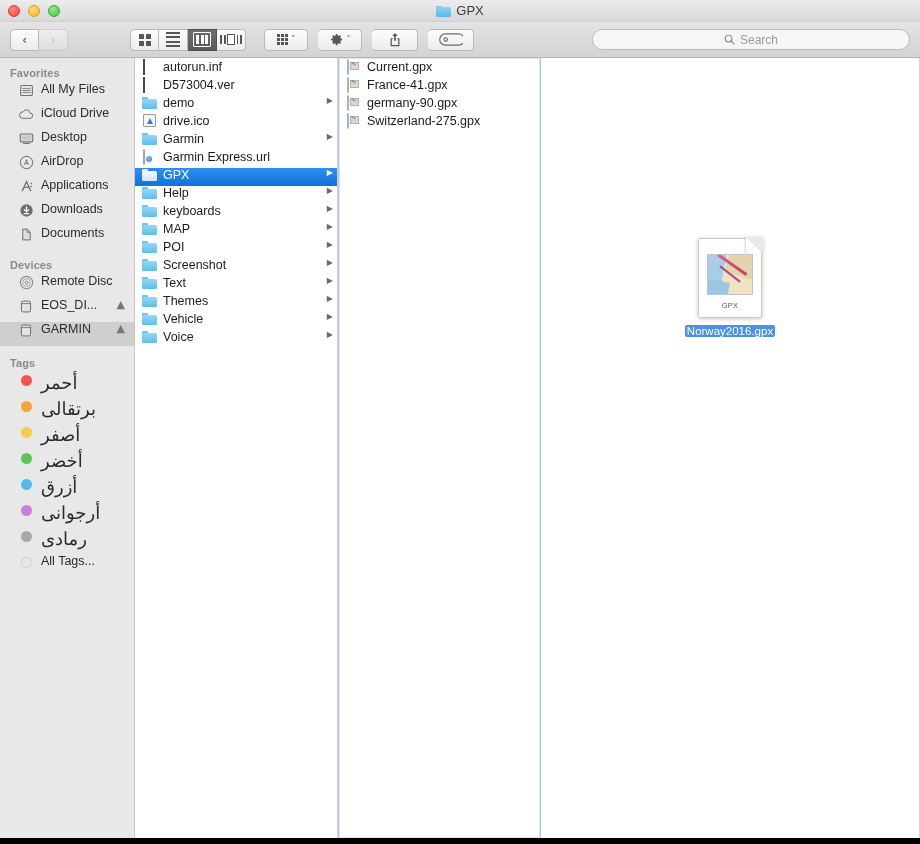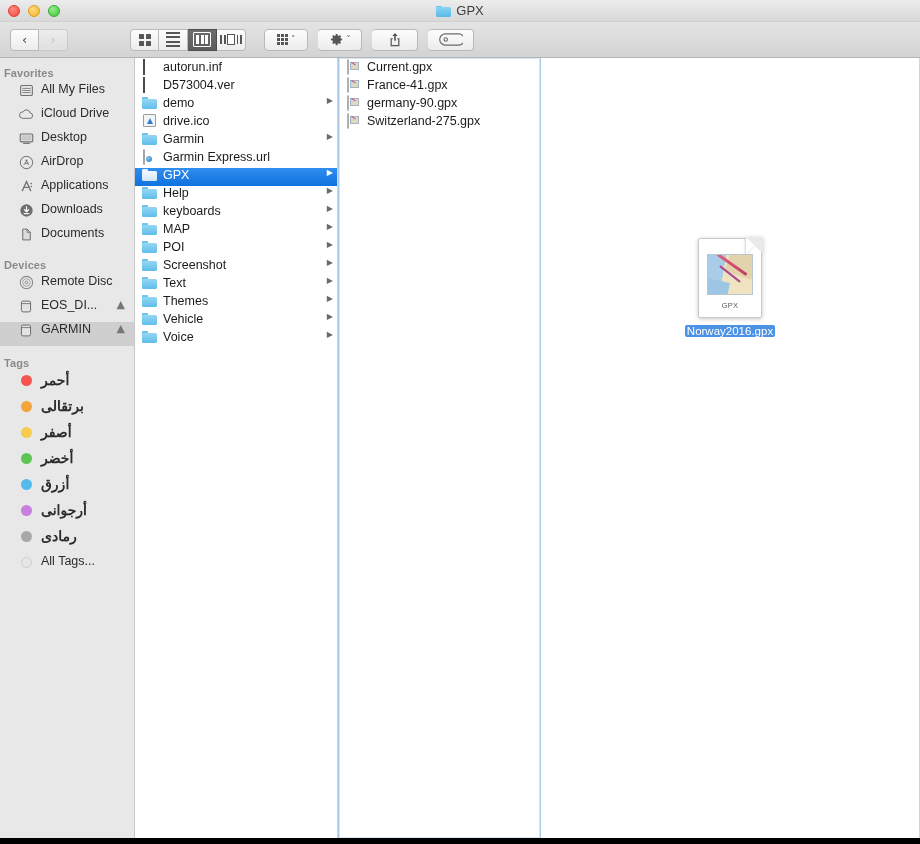--- a/index.html
+++ b/index.html
@@ -109,33 +109,33 @@
   .sidebar {
     width: 135px; flex: 0 0 135px;
     background: #e8e8e8;
     border-right: 1px solid #c8c8c8;
     padding-top: 6px;
     overflow: hidden;
     font-size: 12px;
   }
   .sb-header {
     font-size: 11px; color: #8a8a8a; font-weight: bold;
-    padding: 3px 0 3px 4px; letter-spacing: .1px;
+    padding: 3px 0 3px 10px; letter-spacing: .1px;
   }
   .sb-item {
     height: 24px; display: flex; align-items: flex-start; gap: 7px;
     padding-left: 18px; color: #2b2b2b; font-size: 12.5px;
     cursor: default; position: relative;
   }
   .sb-item.selected { background: #cfcfcf; }
   .sb-ico { width: 16px; height: 16px; flex: 0 0 16px; display: flex; align-items: center; justify-content: center; }
   .sb-label { white-space: nowrap; overflow: hidden; }
   .eject { margin-left: auto; margin-right: 9px; font-size: 11px; color: #777; font-family: "DejaVu Sans", sans-serif; }
   .tag-dot { width: 11px; height: 11px; border-radius: 50%; }
-  .tag-label { font-size: 14px; color: #2b2b2b; direction: rtl; font-weight: bold; }
+  .tag-label { font-size: 18px; color: #2b2b2b; direction: rtl; }
   .tag-row { height: 26px; }
 
   
   .columns { flex: 1 1 auto; display: flex; min-width: 0; background: #fff; }
   .col {
     background: #fff; border-right: 1px solid #d4d4d4;
     overflow: hidden; position: relative;
   }
   .col1 { width: 203px; flex: 0 0 203px; padding-top: 2px; }
   .col2 {
@@ -363,20 +363,29 @@
 
     <div class="tb-btn single wide2">
       <span class="tag">
         <svg width="24" height="13" viewBox="0 0 34 18">
           <path d="M9 1 H28 a8 8 0 010 16 H9 A8 8 0 019 1 Z" fill="none" stroke="#6a6a6a" stroke-width="1.6"></path>
           <circle cx="9.5" cy="9" r="2.4" fill="none" stroke="#6a6a6a" stroke-width="1.6"></circle>
         </svg>
       </span>
     </div>
 
+    <div class="searchbox">
+      <span class="search-ico">
+        <svg width="11" height="11" viewBox="0 0 14 14">
+          <circle cx="5.8" cy="5.8" r="4.2" fill="none" stroke="#8e8e8e" stroke-width="1.5"></circle>
+          <line x1="9" y1="9" x2="12.6" y2="12.6" stroke="#8e8e8e" stroke-width="1.7" stroke-linecap="round"></line>
+        </svg>
+      </span>
+      <span>Search</span>
+    </div>
   </div>
 
   <div class="body">
 
     <div class="sidebar">
 
       <div class="sb-header">Favorites</div>
 
       <div class="sb-item">
         <span class="sb-ico">

